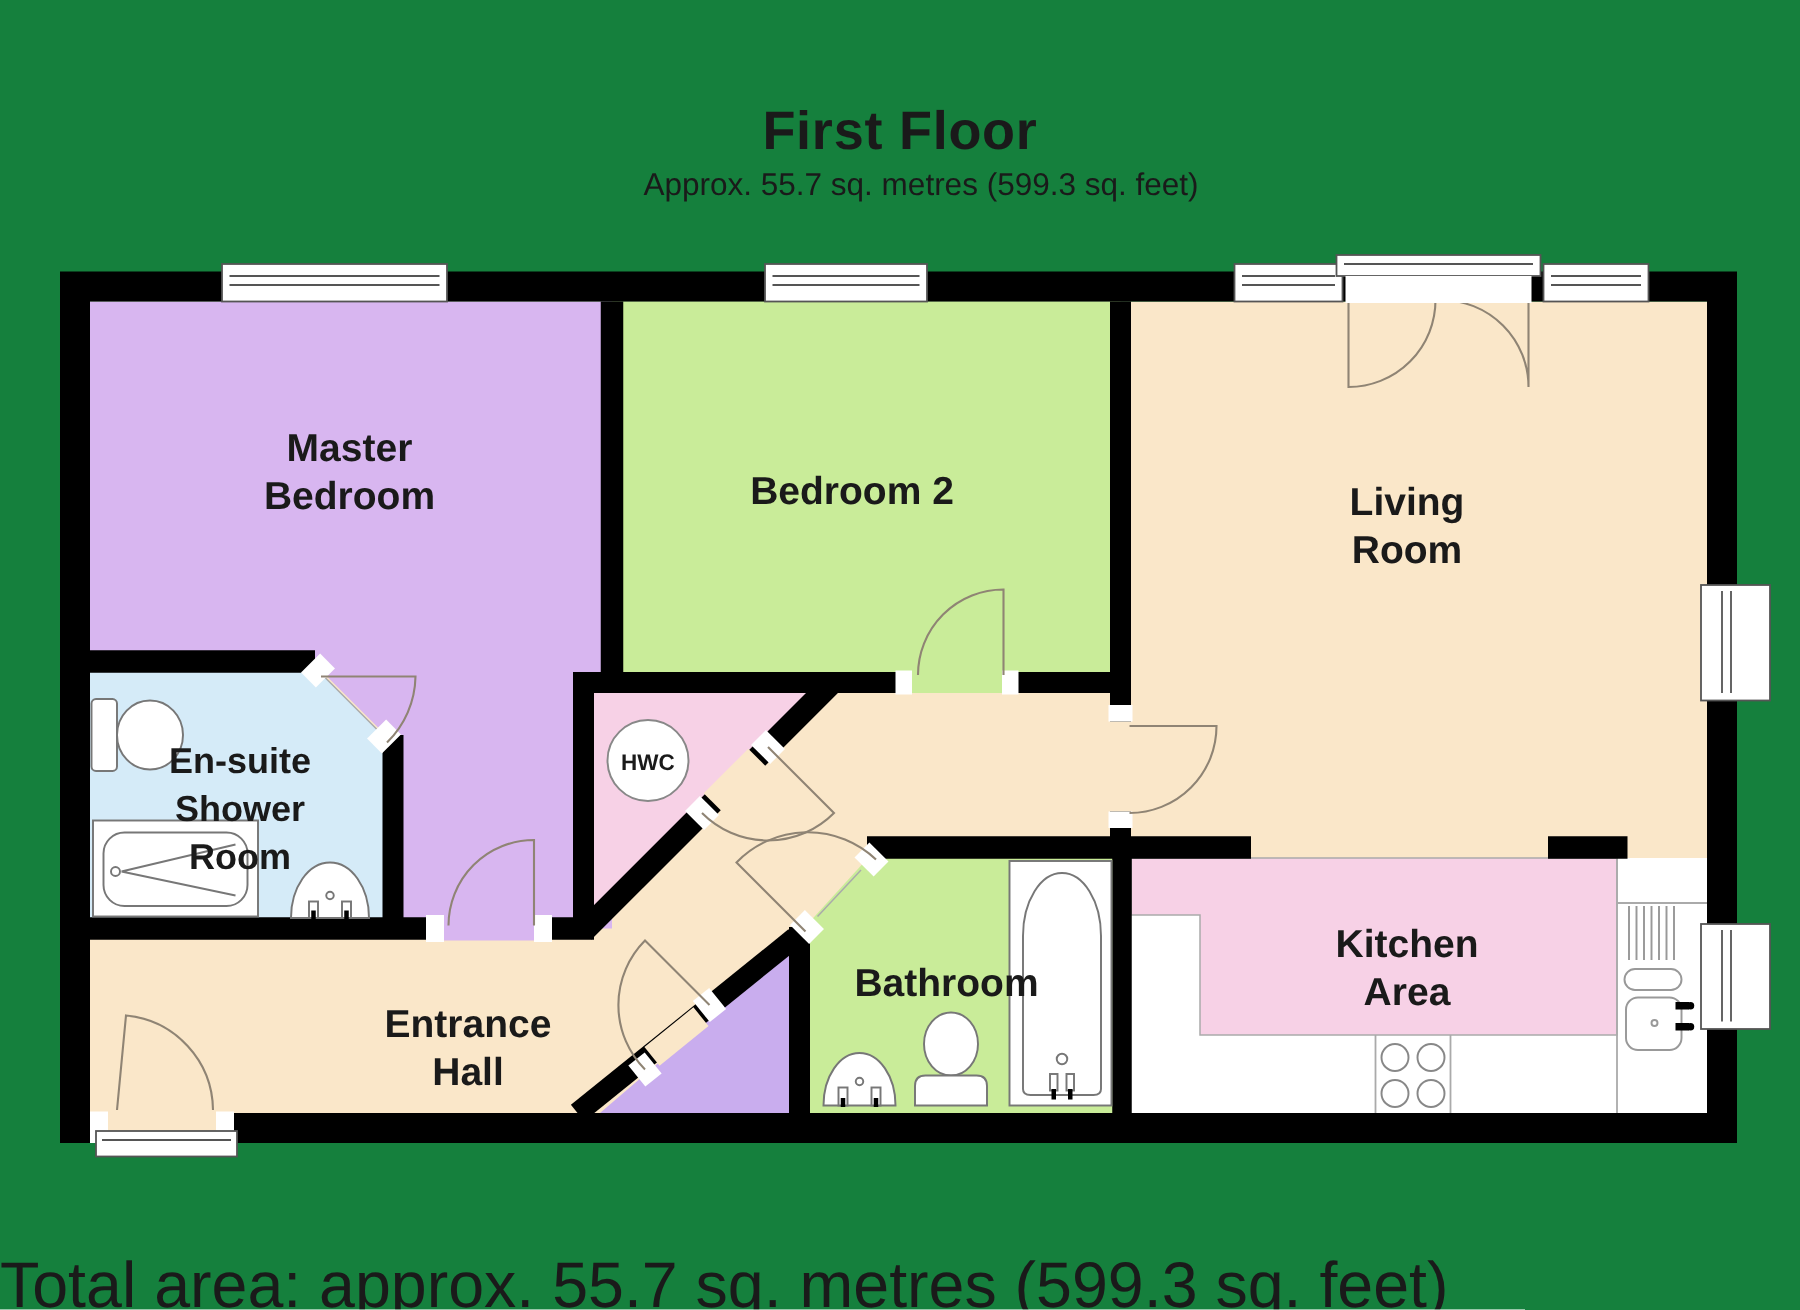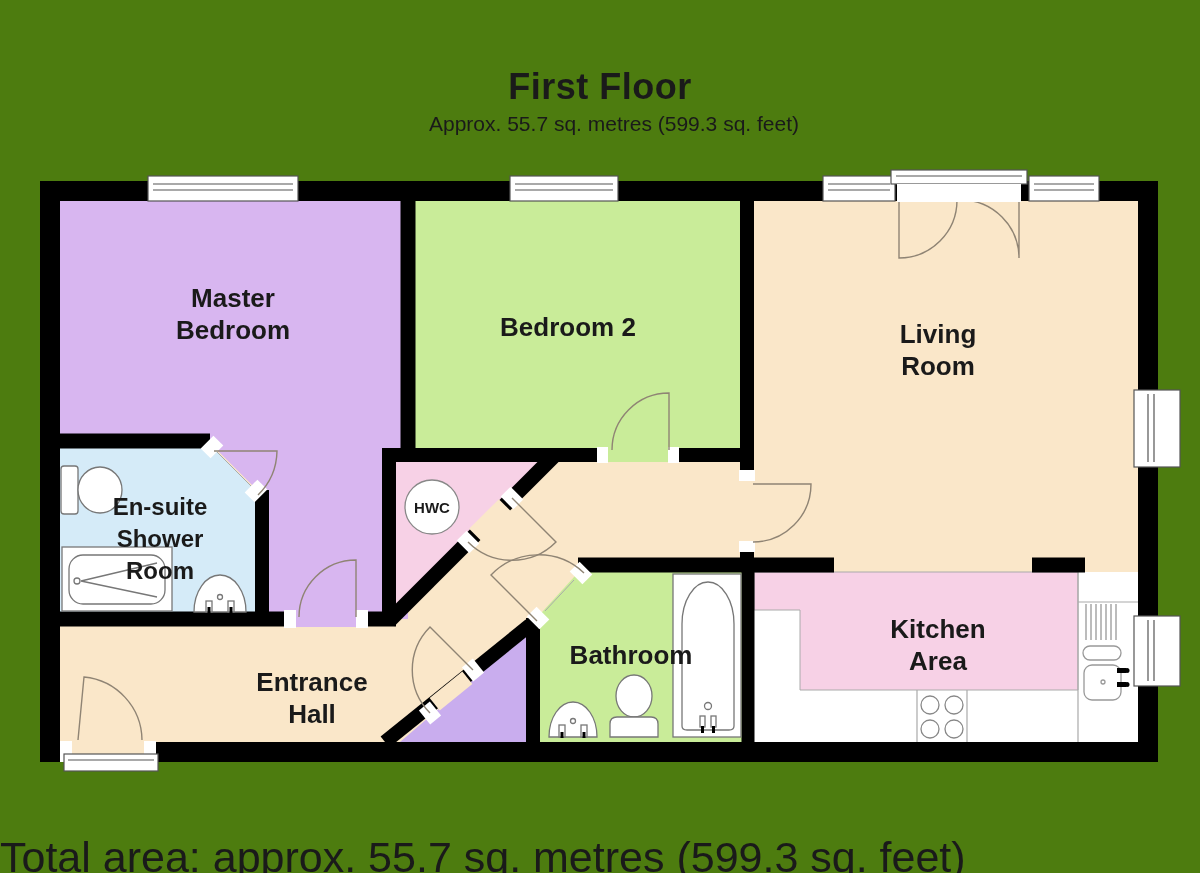--- a/index.html
+++ b/index.html
@@ -1,17 +1,17 @@
 <!DOCTYPE html>
 <html><head>
 <meta charset="utf-8">
 <style>
   html,body{margin:0;padding:0;background:#fff;}
   body{width:1200px;height:873px;font-family:"Liberation Sans",sans-serif;}
-  .page{position:relative;width:1200px;height:873px;background:#4d7c0f;overflow:hidden;}
+  .page{position:relative;width:1200px;height:873px;background:#15803d;overflow:hidden;}
   .title{position:absolute;top:66px;left:0;width:100%;text-align:center;
          font-size:36px;font-weight:bold;color:#1a1a1a;letter-spacing:.5px;}
   .subtitle{position:absolute;top:112px;left:14px;width:100%;text-align:center;
          font-size:21px;color:#1a1a1a;}
   .footer{position:absolute;top:833px;left:0;width:100%;text-align:left;
          font-size:43px;color:#1a1a1a;}
   svg{position:absolute;left:0;top:0;}
   text.room{font-family:"Liberation Sans",sans-serif;font-size:26px;font-weight:bold;
          fill:#1a1a1a;text-anchor:middle;}
   text.small{font-size:24px;}

